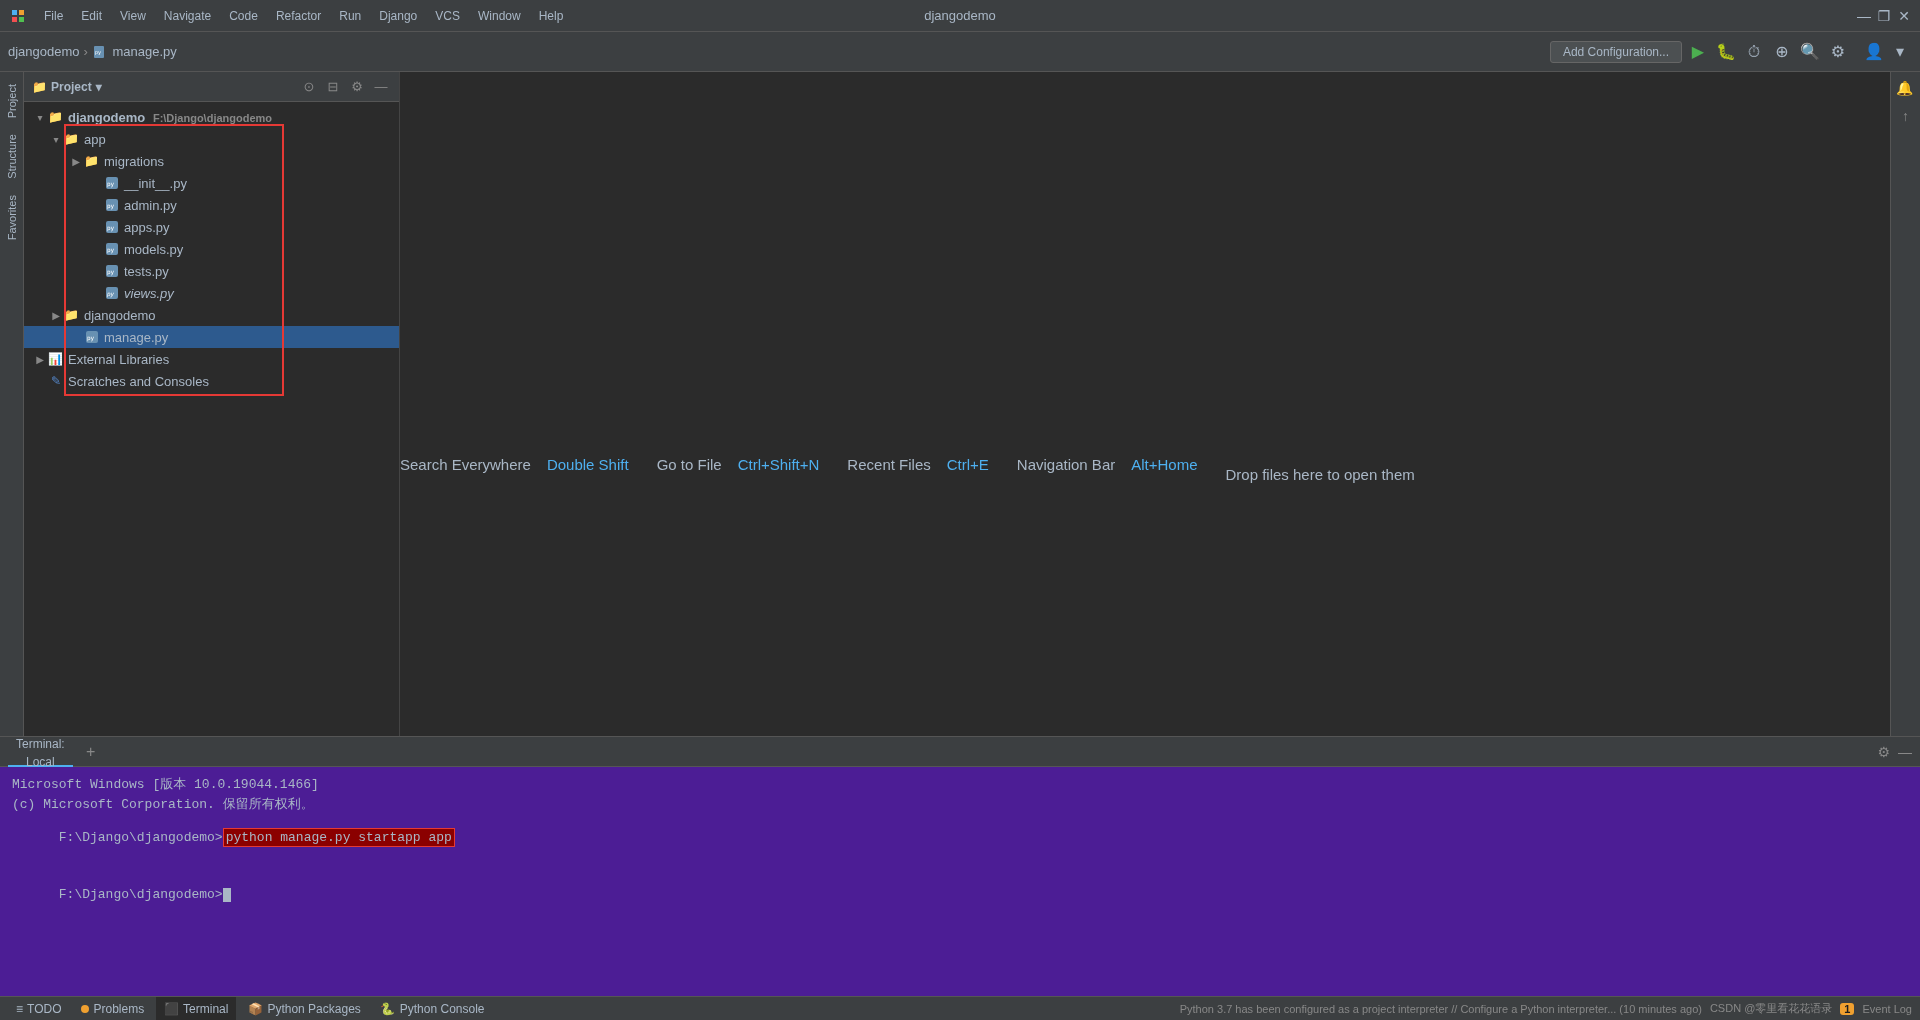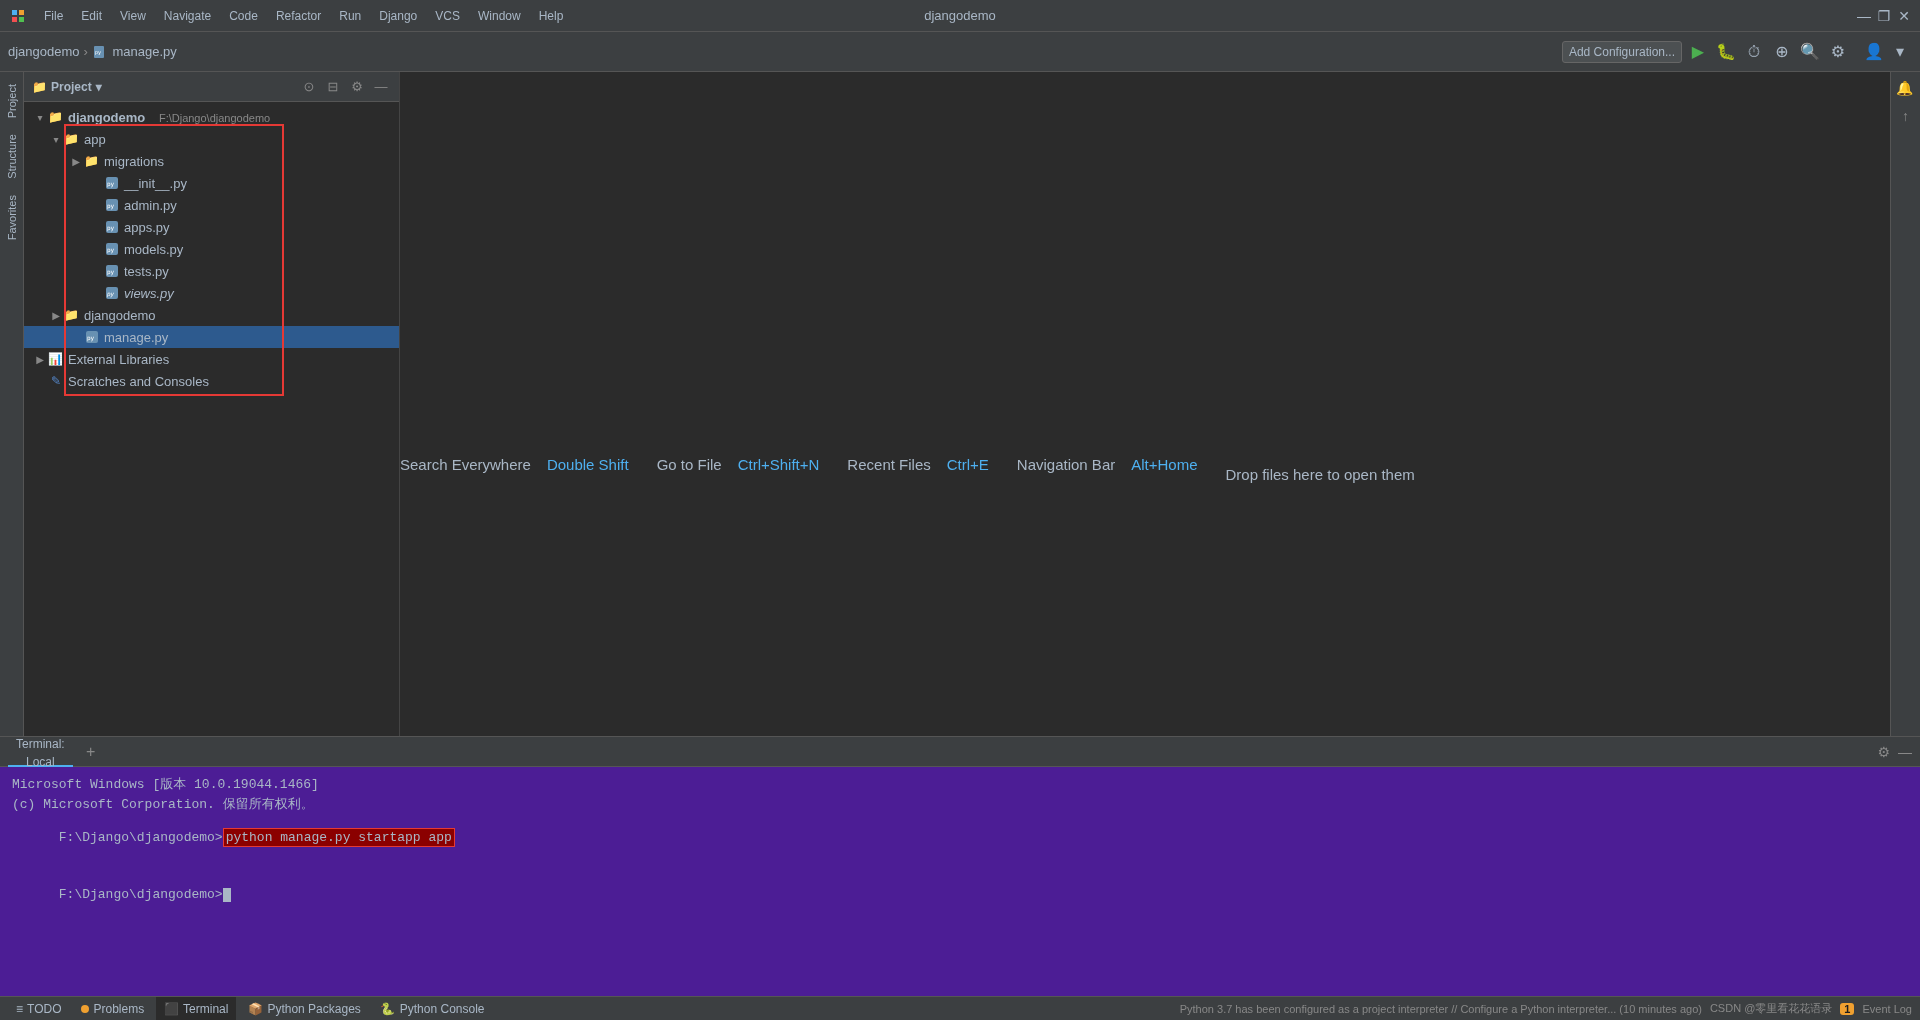--- a/index.html
+++ b/index.html
@@ -79,21 +79,21 @@
     .breadcrumb {
       display: flex;
       align-items: center;
       gap: 4px;
       color: #a9b7c6;
       font-size: 13px;
     }
     .breadcrumb-sep { color: #888; }
     .toolbar-spacer { flex: 1; }
     .toolbar-btn {
-      padding: 3px 6px;
+      padding: 3px 12px;
       background: #4c5052;
       border: 1px solid #666;
       border-radius: 3px;
       color: #a9b7c6;
       font-size: 12px;
       cursor: pointer;
     }
     .toolbar-icon-btn {
       width: 24px;
       height: 24px;
@@ -505,21 +505,21 @@
           <div class="proj-icon-btn">—</div>
         </div>
       </div>
       <div id="project-tree">
 
         <div class="tree-item" style="padding-left:8px;">
           <span class="tree-arrow">▾</span>
           <span class="tree-icon folder-icon">📁</span>
           <span class="tree-label">
             <strong>djangodemo</strong>
-            <span style="color:#888;font-size:11px;margin-left:10px;">F:\Django\djangodemo</span>
+            <span style="color:#888;font-size:11px;margin-left:4px;font-weight:bold;">F:\Django\djangodemo</span>
           </span>
         </div>
 
         <div class="tree-item" style="padding-left:24px;">
           <span class="tree-arrow">▾</span>
           <span class="tree-icon folder-icon">📁</span>
           <span class="tree-label">app</span>
         </div>
 
         <div class="tree-item" style="padding-left:44px;">

